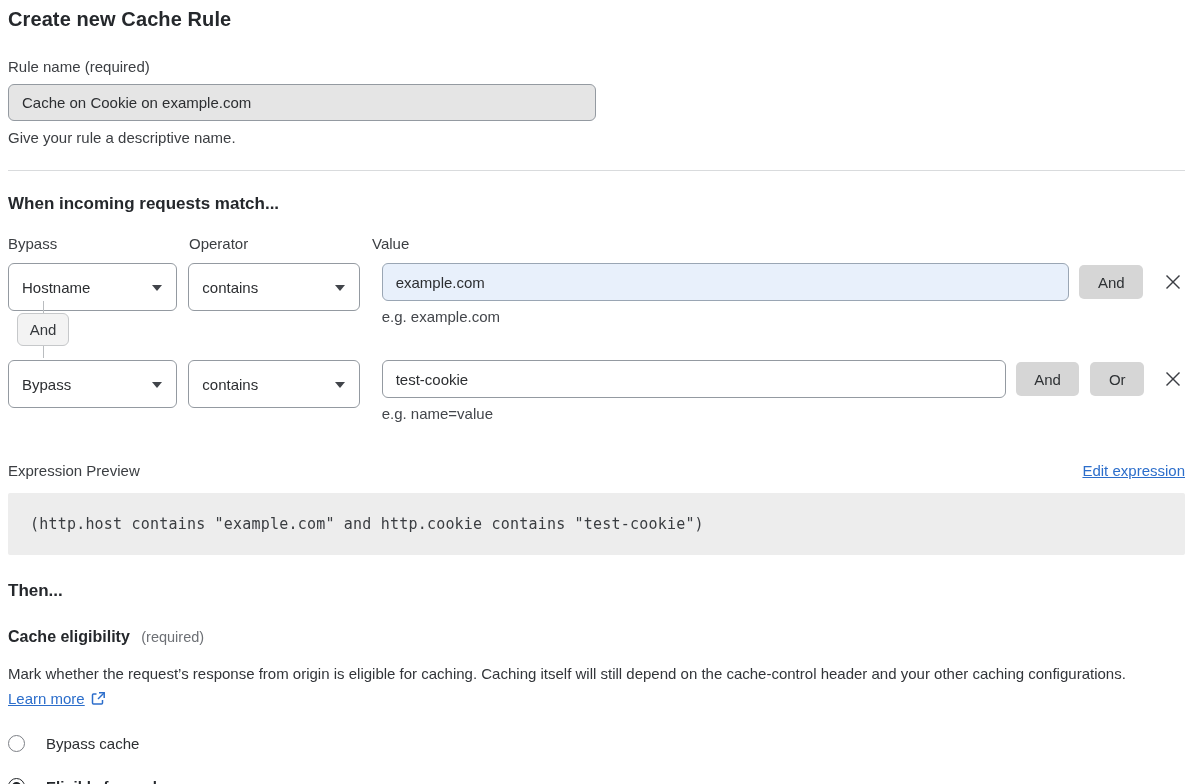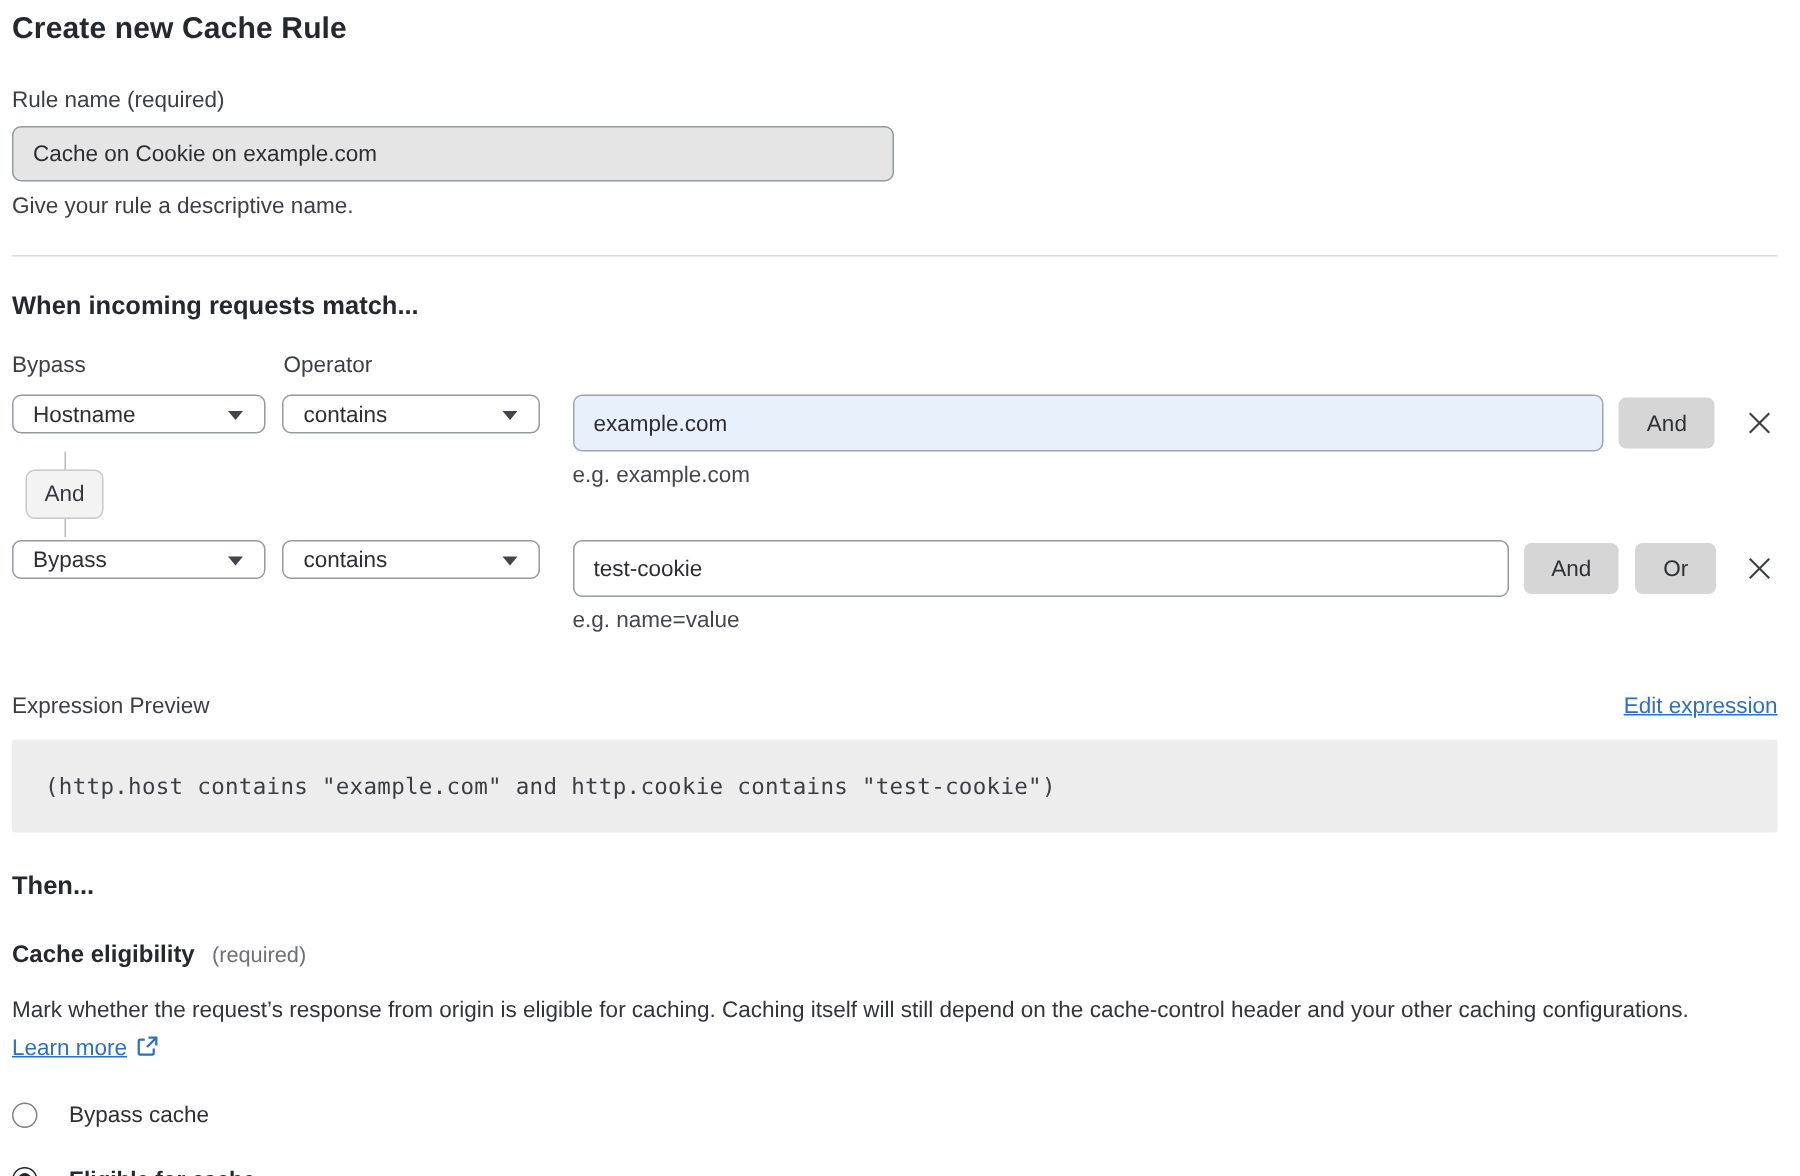--- a/index.html
+++ b/index.html
@@ -52,21 +52,21 @@
   .col-labels { display: flex; font-size: 15px; color: #3b3e42; }
   .col-label-field { width: 181px; }
   .col-label-operator { width: 183px; }
   .col-label-value { flex: 1; }
 
   .cond-row { display: flex; align-items: flex-start; margin-top: 11px; }
   .cond-row.second { margin-top: 35px; }
 
   .select {
     position: relative;
-    height: 26px;
+    height: 48px;
     border: 1px solid #949aa1;
     border-radius: 6px;
     background: #fff;
     display: flex;
     align-items: center;
     padding: 0 13px;
     font-size: 15px;
     color: #2c2e31;
     cursor: pointer;
   }
@@ -231,20 +231,21 @@
 
   <hr class="divider">
 
   <h2 class="section-heading">When incoming requests match...</h2>
 
   <div class="conditions">
 
     <div class="col-labels">
       <div class="col-label-field">Bypass</div>
       <div class="col-label-operator">Operator</div>
+      <div class="col-label-value">Value</div>
     </div>
 
     <div class="connector-line"></div>
     <div class="connector-badge">And</div>
 
     <div class="cond-row row1">
       <div class="select select-field">
         <span>Hostname</span>
         <span class="caret"></span>
       </div>

